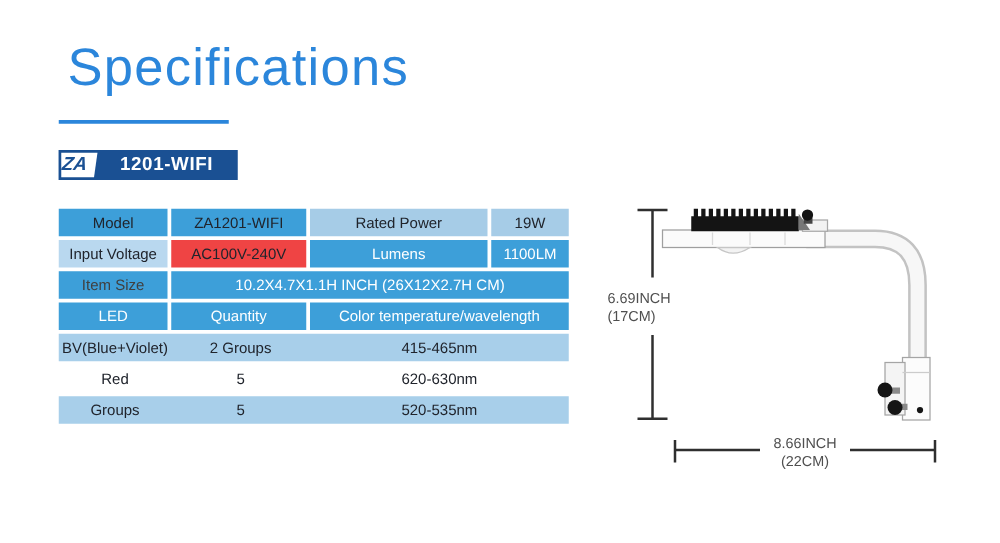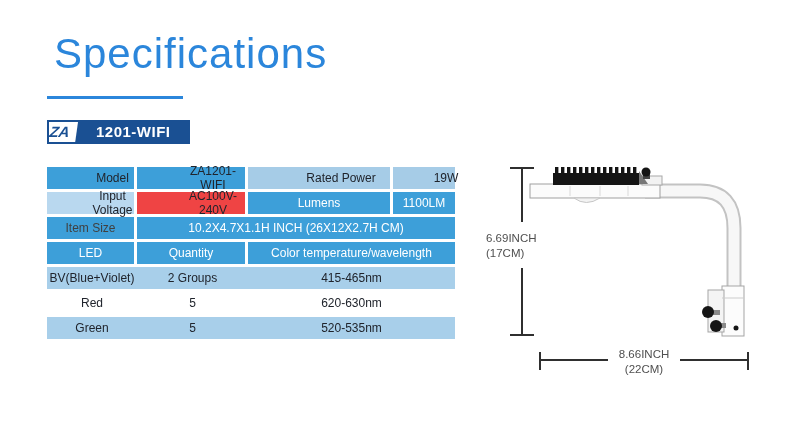--- a/index.html
+++ b/index.html
@@ -34,21 +34,21 @@
   .spec-table{
     position:absolute;left:47px;top:167px;width:408px;
     display:grid;grid-template-columns:87px 108px 142px 62px;
     grid-auto-rows:22px;gap:3px;font-size:12px;
   }
   .cell{display:flex;align-items:center;justify-content:center;text-align:center;}
   .bg-mid{background:#3d9fd9;}
   .bg-light{background:#a6cce7;}
   .bg-lighter{background:#b9d8ef;}
   .bg-xlight{background:#ef4444;}
-  .fg-dark{color:#20242c;padding-left:44px;}
+  .fg-dark{color:#20242c;}
   .fg-white{color:#ffffff;}
   .fg-navy{color:#404040;}
   .span24{grid-column:2/5;}
   .span34{grid-column:3/5;}
   .led-row{
     grid-column:1/5;display:grid;grid-template-columns:90px 111px 1fr;
     align-items:center;color:#20242c;
   }
   .led-row.stripe{background:#a8cfea;}
   .led-row > div{text-align:center;}
@@ -90,21 +90,21 @@
     <div>BV(Blue+Violet)</div>
     <div>2 Groups</div>
     <div>415-465nm</div>
   </div>
   <div class="led-row">
     <div>Red</div>
     <div>5</div>
     <div>620-630nm</div>
   </div>
   <div class="led-row stripe">
-    <div>Green</div>
+    <div>Groups</div>
     <div>5</div>
     <div>520-535nm</div>
   </div>
 </div>
 
 <svg class="diagram" viewBox="0 0 330 260">
 
   <g>
     <path d="M175 51 H230 Q264 51 264 88 V196" fill="none" stroke="#c3c3c3" stroke-width="15"></path>
     <path d="M175 51 H230 Q264 51 264 88 V196" fill="none" stroke="#f7f7f7" stroke-width="11"></path>

